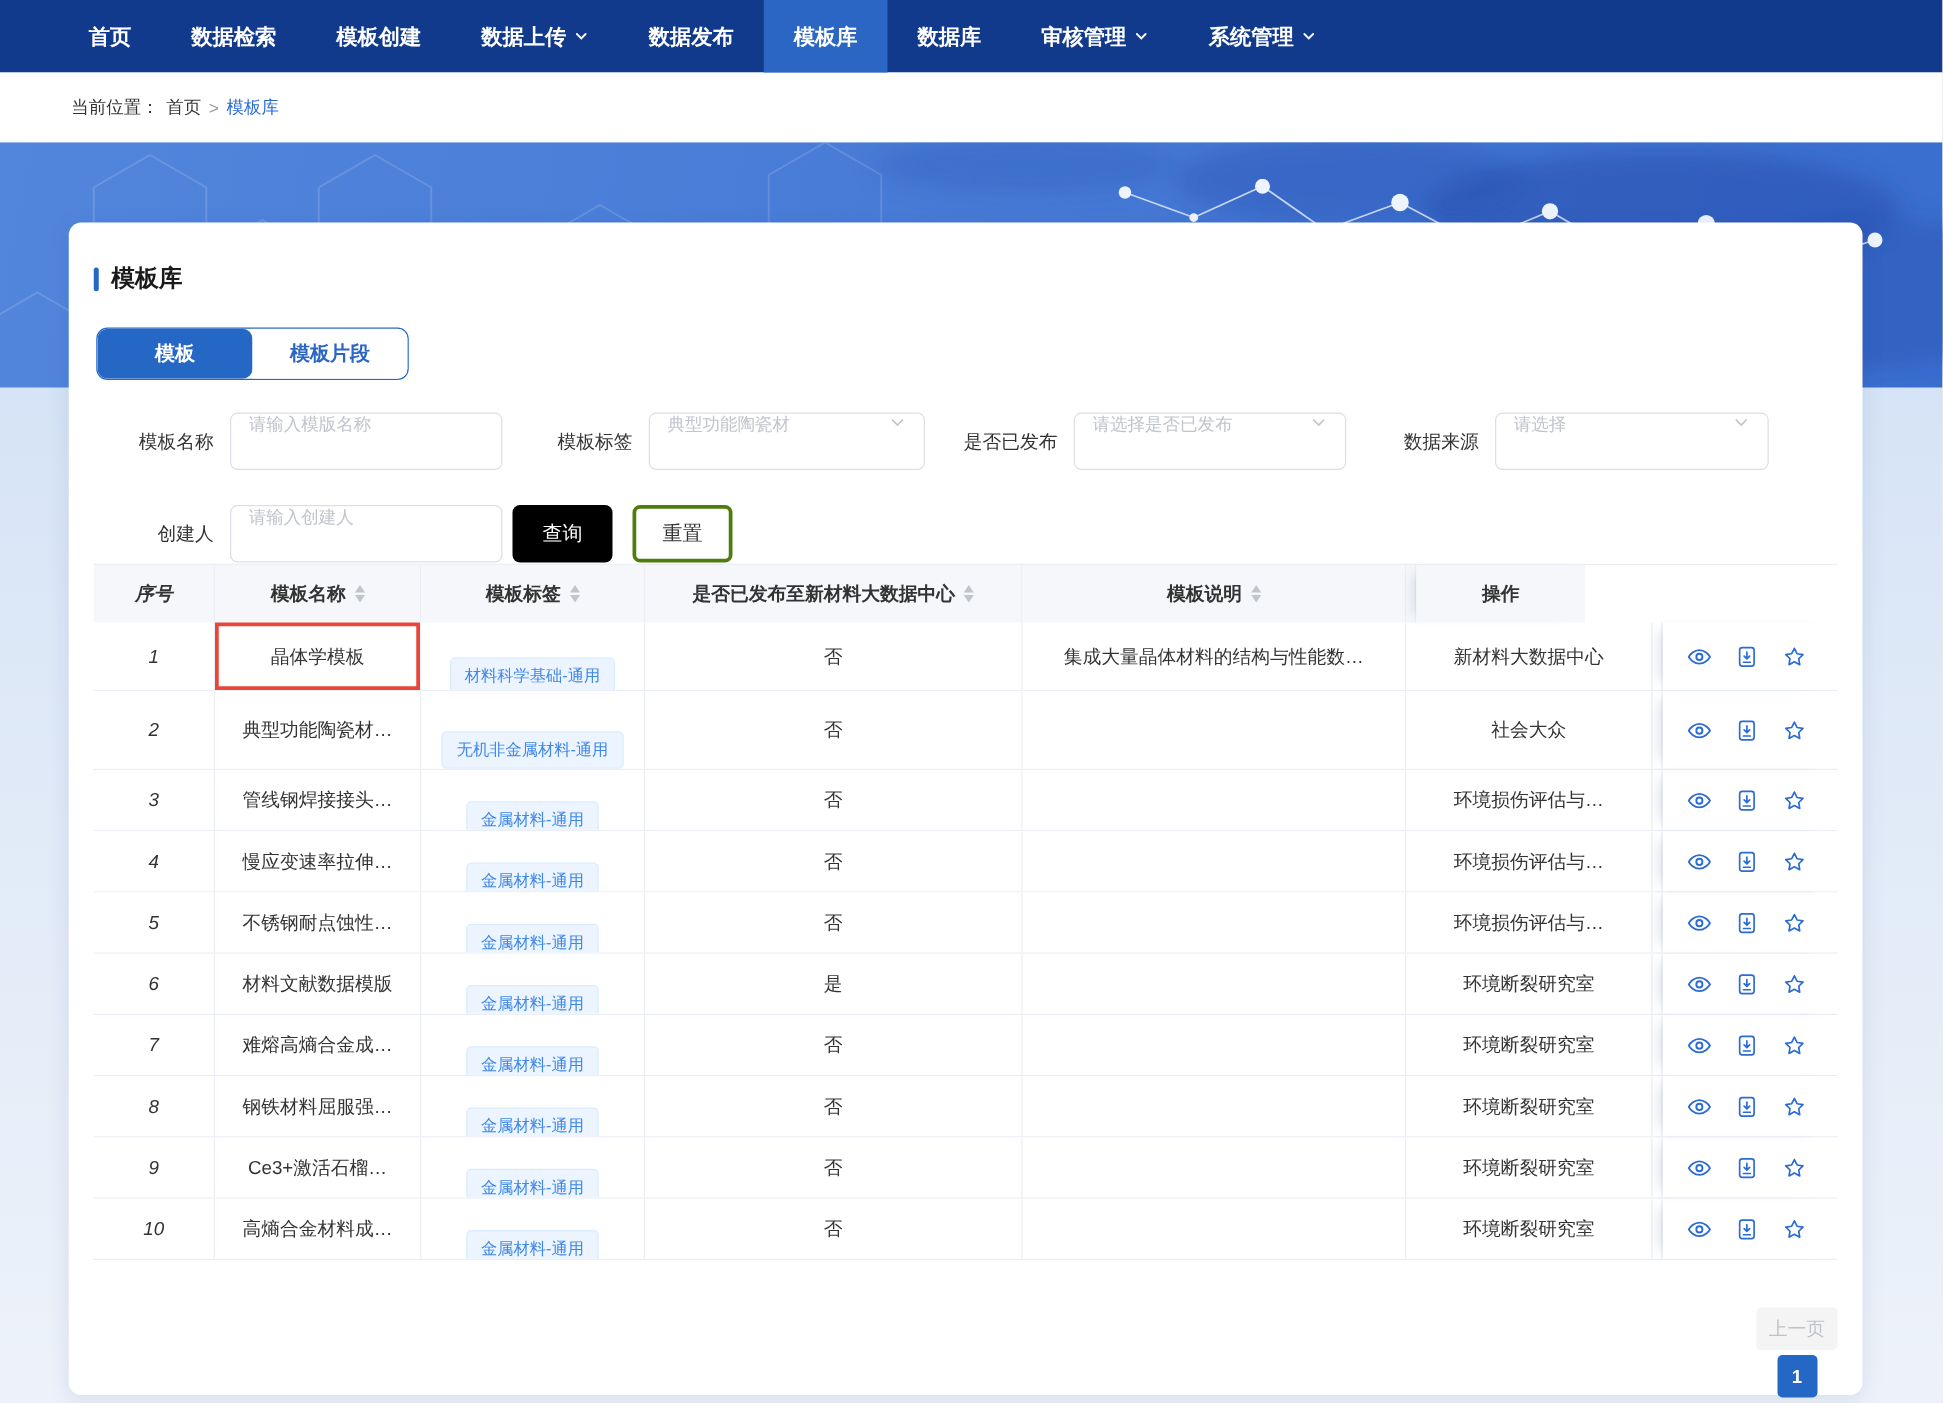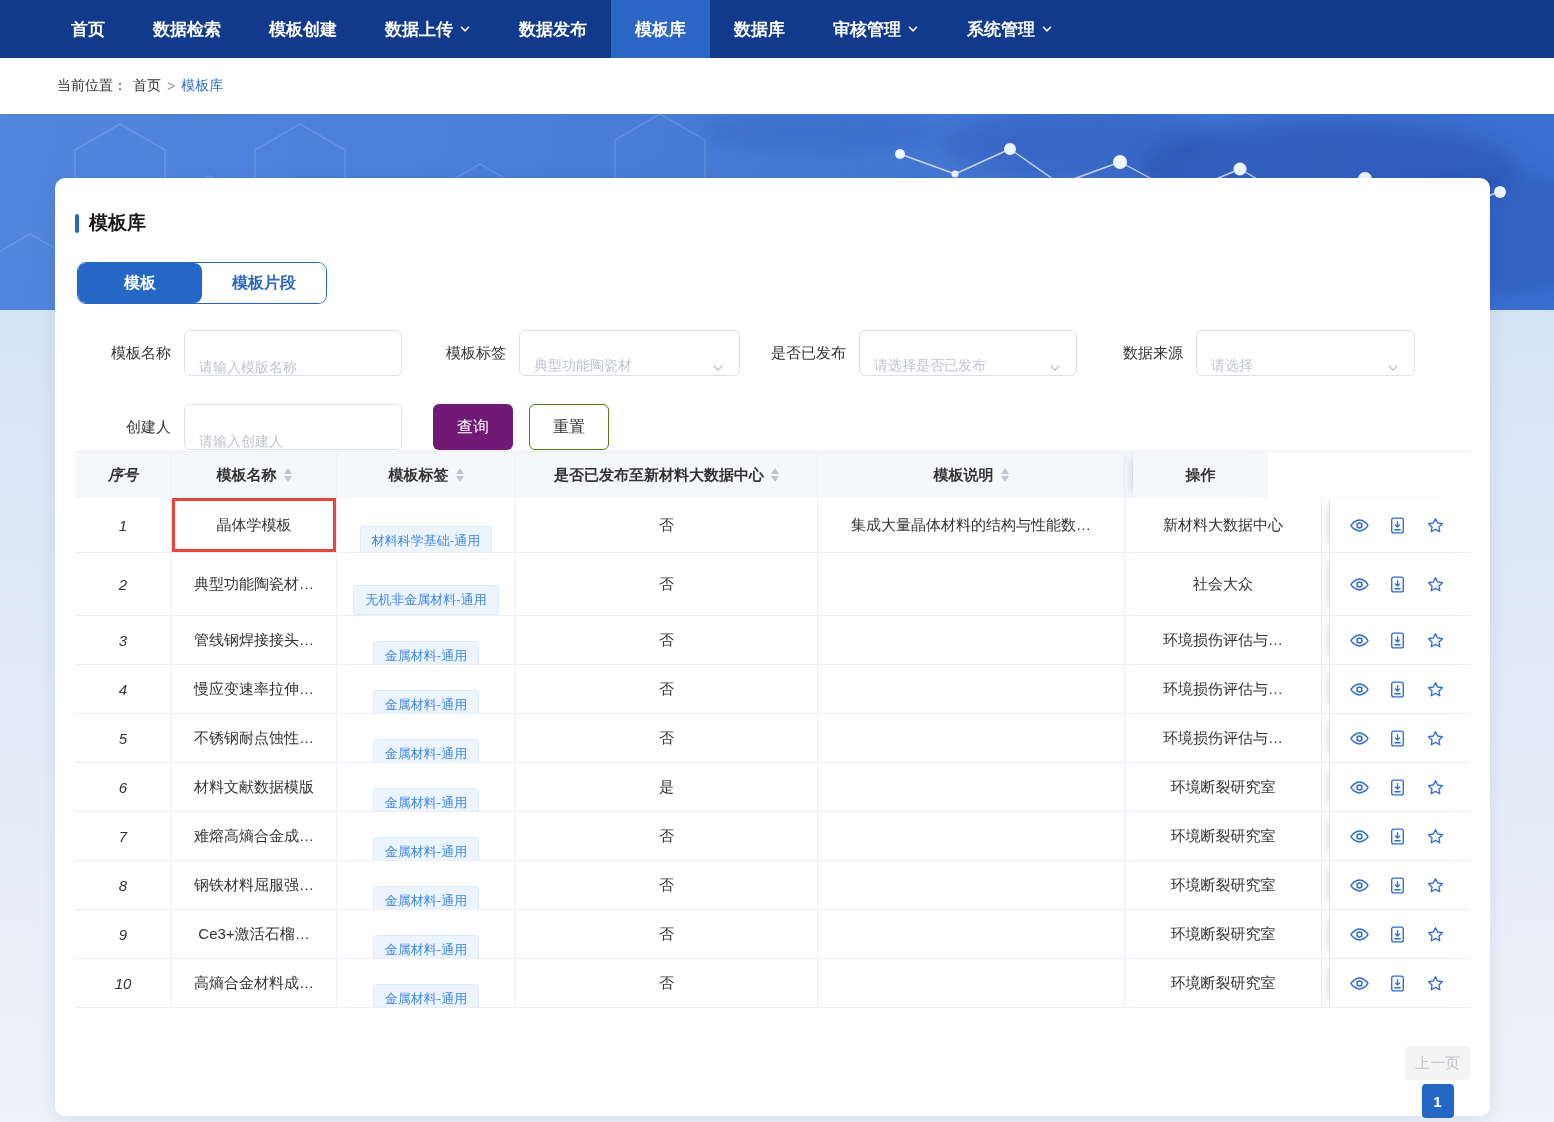--- a/index.html
+++ b/index.html
@@ -43,30 +43,30 @@
     font-size:16px; font-weight:bold; color:#2b66c4; background:#fff; cursor:pointer; }
   .tab.active { background:#2467c4; color:#fff; border-radius:8px; }
 
   
   .filters { margin-top:26px; }
   .f-row { display:flex; align-items:center; margin-bottom:28px; }
   .f-group { display:flex; align-items:center; }
   .f-label { font-size:15px; color:#333; text-align:right; padding-right:13px; white-space:nowrap; }
   .w1 { width:109px; } .w2 { width:117px; } .w3 { width:119px; } .w4 { width:119px; }
   .f-field { position:relative; width:218px; height:46px; border:1px solid #dcdfe6; border-radius:6px;
-    background:#fff; display:flex; align-items:flex-end; padding:0 14px; }
+    background:#fff; display:flex; align-items:flex-start; padding:0 14px; }
   .f-field input { border:none; outline:none; width:100%; font-size:14px; color:#333; background:transparent;
     font-family:inherit; }
   .f-field input::placeholder { color:#c0c4cc; }
   .f-placeholder { font-size:14px; color:#c0c4cc; flex:1; white-space:nowrap; overflow:hidden; }
   .f-caret { width:14px; height:14px; flex:none; }
   .btn { height:46px; border-radius:6px; font-size:16px; display:flex; align-items:center;
     justify-content:center; cursor:pointer; font-family:inherit; }
-  .btn-primary { width:80px; background:#701a75; color:#fff; border:none; margin-left:31px; }
-  .btn-plain { width:80px; background:#fff; color:#333; border:1px solid #4d7c0f; margin-left:16px; }
+  .btn-primary { width:80px; background:#000000; color:#fff; border:none; margin-left:8px; }
+  .btn-plain { width:80px; background:#fff; color:#333; border:3px solid #4d7c0f; margin-left:16px; }
 
   
   .table { margin-top:1px; border-top:1px solid #ebeef5; }
   .tr { display:flex; align-items:stretch; border-bottom:1px solid #ebeef5; }
   .th,.td { display:flex; align-items:center; justify-content:center; border-right:1px solid #ebeef5;
     font-size:15px; color:#333; padding:0 6px; text-align:center; overflow:hidden; white-space:nowrap; }
   .thead .tr { height:46px; border-bottom:none; }
   .th { background:#f5f7fa; font-weight:bold; color:#333; }
   .tbody .tr { height:49px; background:#fff; }
   .tbody .tr:nth-child(1){ height:55px; }

